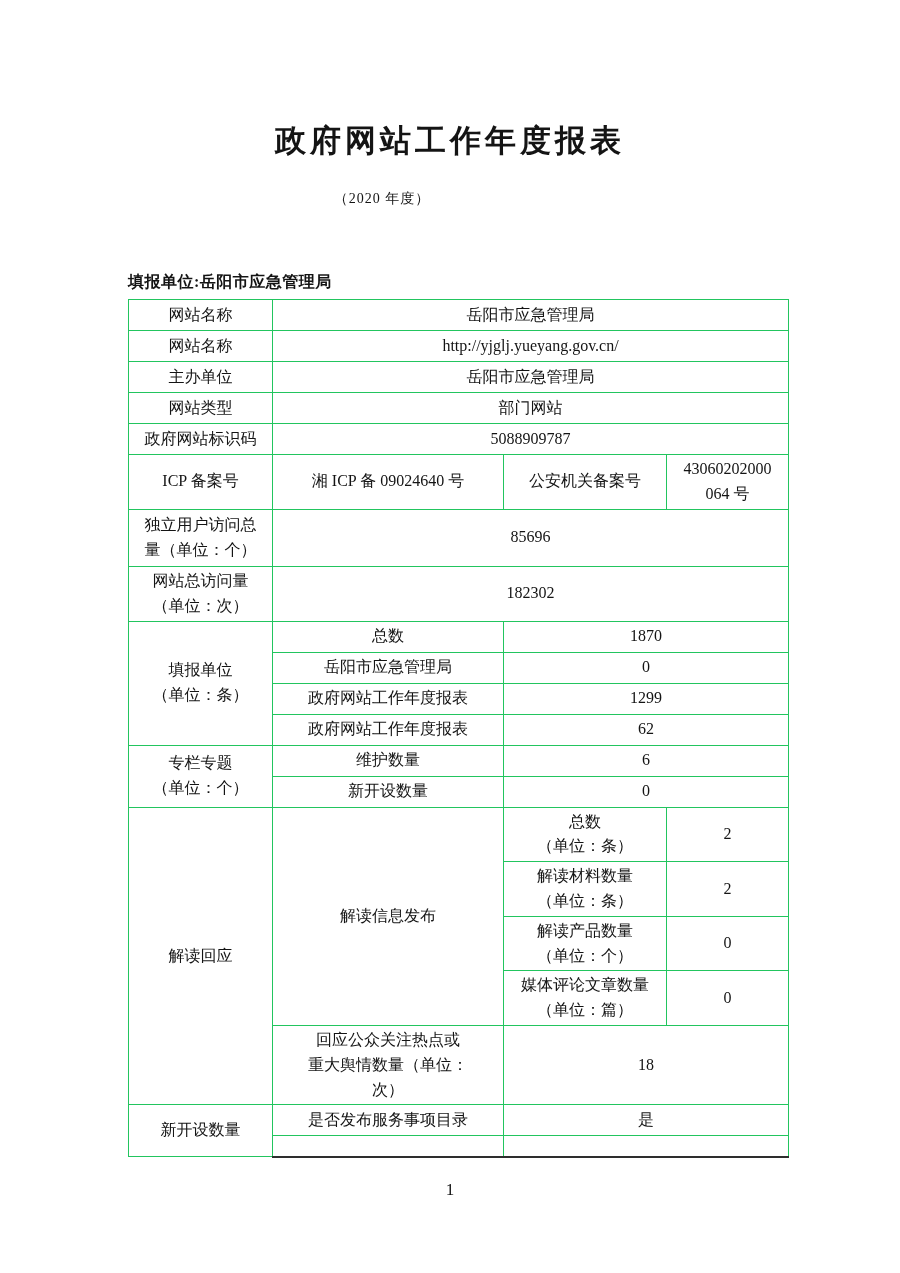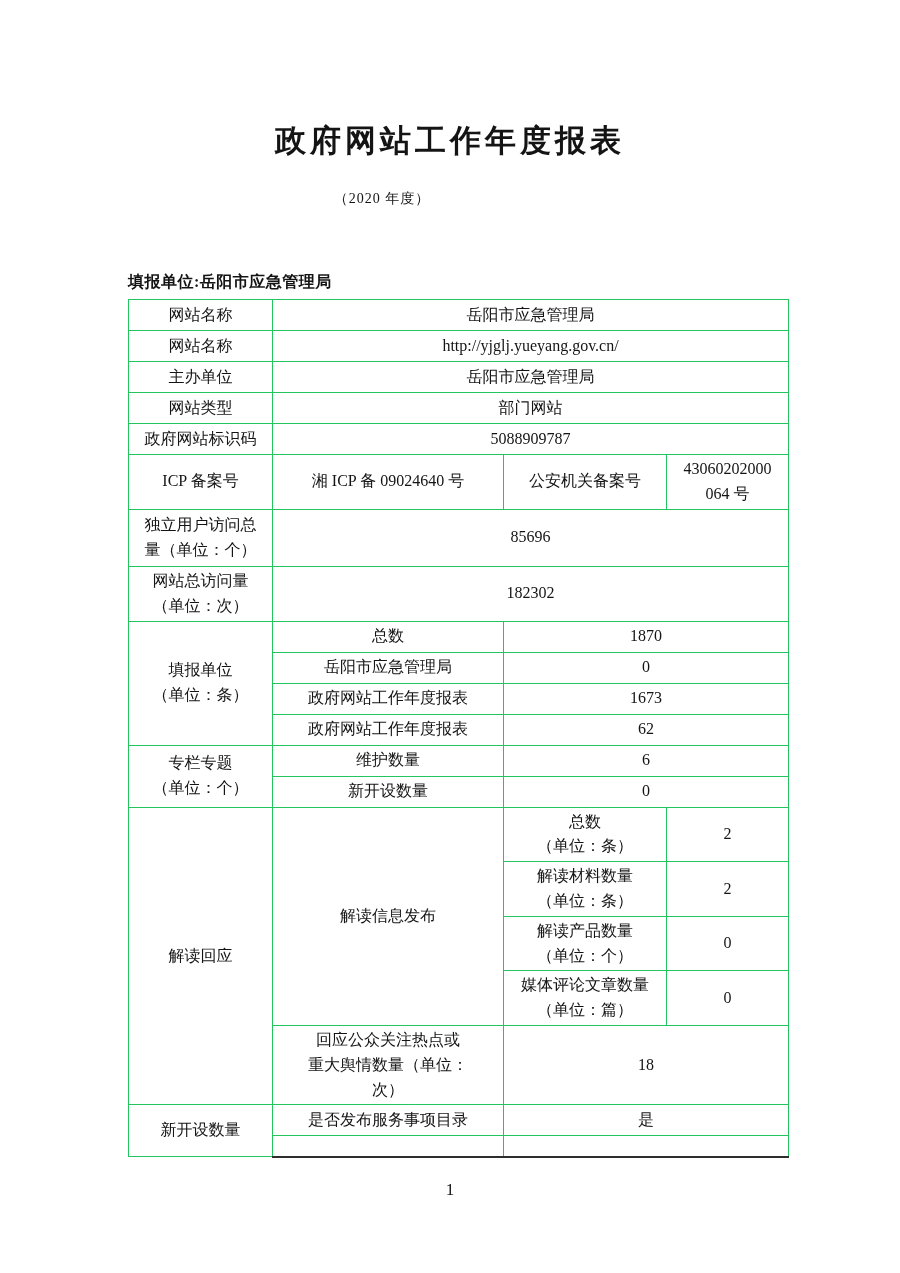--- a/index.html
+++ b/index.html
@@ -110,21 +110,21 @@
 （单位：条）</td>
     <td>总数</td>
     <td colspan="2">1870</td>
   </tr>
   <tr class="h31">
     <td>岳阳市应急管理局</td>
     <td colspan="2">0</td>
   </tr>
   <tr class="h31">
     <td>政府网站工作年度报表</td>
-    <td colspan="2">1673</td>
+    <td colspan="2">1299</td>
   </tr>
   <tr class="h31">
     <td>政府网站工作年度报表</td>
     <td colspan="2">62</td>
   </tr>
 
   <tr class="h31">
     <td rowspan="2">专栏专题
 （单位：个）</td>
     <td>维护数量</td>

